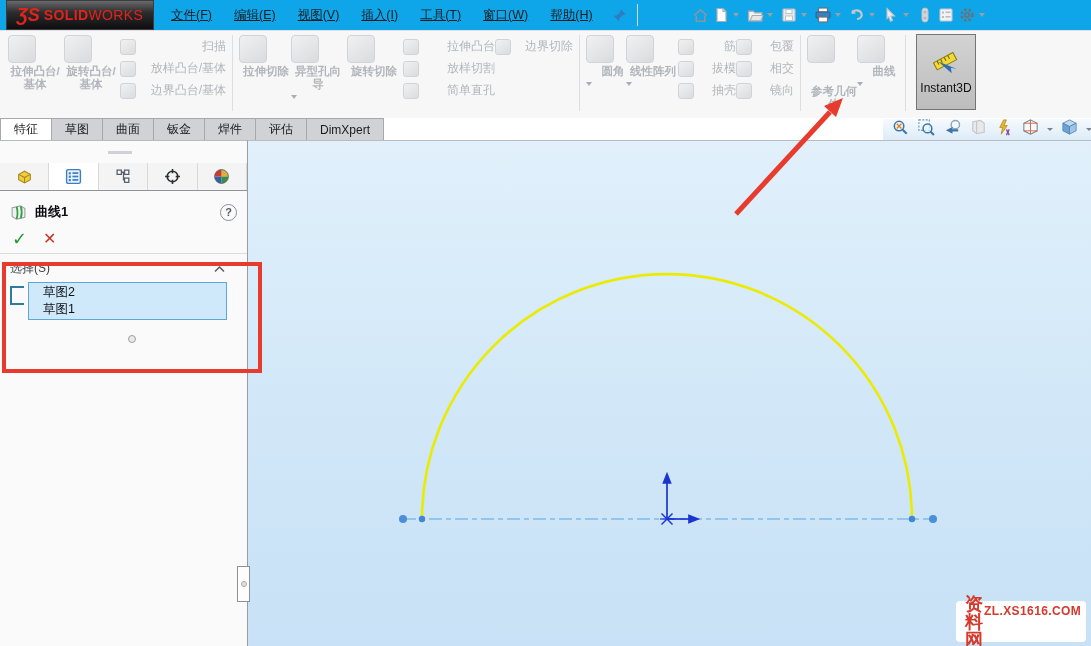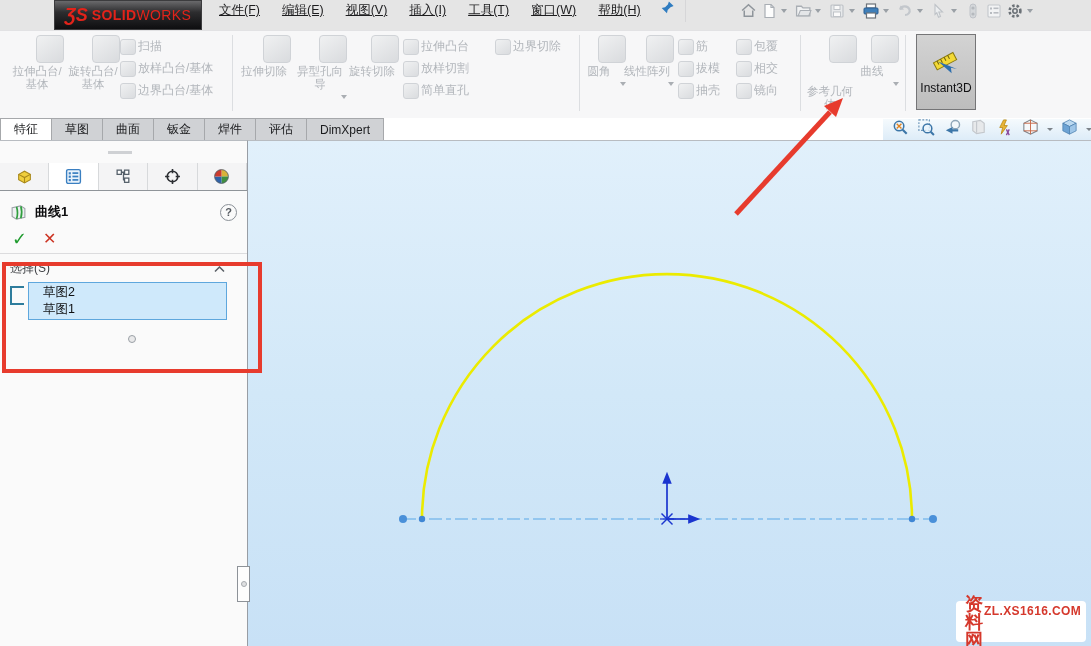--- a/index.html
+++ b/index.html
@@ -2,50 +2,50 @@
 <html><head>
 <meta charset="utf-8">
 <style>
   html,body{margin:0;padding:0;background:#fff;}
   *{box-sizing:border-box;}
   .app{position:relative;width:1091px;height:646px;overflow:hidden;
        font-family:"Liberation Sans","DejaVu Sans",sans-serif;
        -webkit-font-smoothing:antialiased;background:#fff;}
 
   
-  .menubar{position:absolute;top:0;left:0;width:100%;height:31px;background:#e5e5e5;
-           border-bottom:1px solid #e2e2e4;display:flex;align-items:flex-start;padding-left:48px;}
+  .menubar{position:absolute;top:0;left:0;width:100%;height:31px;background:#0ea5e9;
+           border-bottom:1px solid #e2e2e4;display:flex;align-items:center;}
   .logo{width:148px;height:30px;margin-left:6px;display:flex;align-items:center;justify-content:center;
         background:linear-gradient(180deg,#6a6a6c 0%,#2d2d2f 40%,#0e0e10 100%);
         border:1px solid #3c3c3e;}
   .logo-ds{color:#e2231a;font-style:italic;font-weight:bold;font-size:18px;margin-right:4px;}
   .logo-solid{color:#e2231a;font-weight:bold;font-size:14px;letter-spacing:.4px;}
   .logo-works{color:#e2231a;font-weight:normal;font-size:14px;letter-spacing:.4px;}
   .menus{display:flex;gap:20px;margin-left:16px;font-size:12.5px;color:#1d1d1f;}
   .menu-item{cursor:default;padding:2px 1px;text-decoration:underline;}
   .pin{margin-left:18px;display:flex;align-items:center;}
   .qsep{width:1px;height:22px;background:#d6d6d8;margin:0 8px 0 10px;}
   .quick{display:flex;align-items:center;margin-left:44px;}
   .qi{width:21px;height:21px;display:flex;align-items:center;justify-content:center;}
   .qcaret{width:0;height:0;border-left:3.5px solid transparent;border-right:3.5px solid transparent;
           border-top:4px solid #9aa0a6;margin:0 6px 0 1px;}
 
   
   .ribbon{position:absolute;top:31px;left:0;width:100%;height:87px;background:#f7f7f8;
           display:flex;align-items:flex-start;padding-left:8px;}
   .rgroup{display:flex;align-items:flex-start;}
   .vsep{width:1px;height:76px;background:#dcdee1;margin:4px 6px 0 6px;flex:none;}
-  .bigbtn{width:56px;display:flex;flex-direction:column;align-items:flex-end;padding-top:4px;flex:none;}
+  .bigbtn{width:56px;display:flex;flex-direction:column;align-items:flex-start;padding-top:4px;flex:none;font-weight:bold;}
   .bicon{width:28px;height:28px;border-radius:4px;margin-bottom:2px;
          background:linear-gradient(145deg,#f0f1f2,#d9dbde);border:1px solid #d0d3d7;}
   .blabel{font-size:11.5px;line-height:13px;color:#b2b6bb;text-align:center;width:54px;}
   .dcaret{width:0;height:0;border-left:3.5px solid transparent;border-right:3.5px solid transparent;
           border-top:4px solid #aaaeb3;margin-top:4px;}
   .smallcol{display:flex;flex-direction:column;gap:5px;padding-top:7px;flex:none;}
-  .smallbtn{display:flex;align-items:center;gap:2px;height:17px;}
+  .smallbtn{display:flex;align-items:center;gap:2px;height:17px;justify-content:space-between;}
   .sicon{width:16px;height:16px;border-radius:3px;flex:none;
          background:linear-gradient(145deg,#f0f1f2,#dadcdf);border:1px solid #d0d3d7;}
   .slabel{font-size:12px;color:#b2b6bb;white-space:nowrap;}
   .instant3d{width:60px;height:76px;margin:3px 0 0 4px;flex:none;cursor:default;
              background:linear-gradient(180deg,#d3d3d3,#bdbdbd);border:1px solid #757577;
              display:flex;flex-direction:column;align-items:center;justify-content:center;gap:5px;}
   .instant3d .ilabel{font-size:12px;color:#101012;}
 
   
   .tabbar{position:absolute;top:118px;left:0;width:100%;height:22px;background:#fff;}

